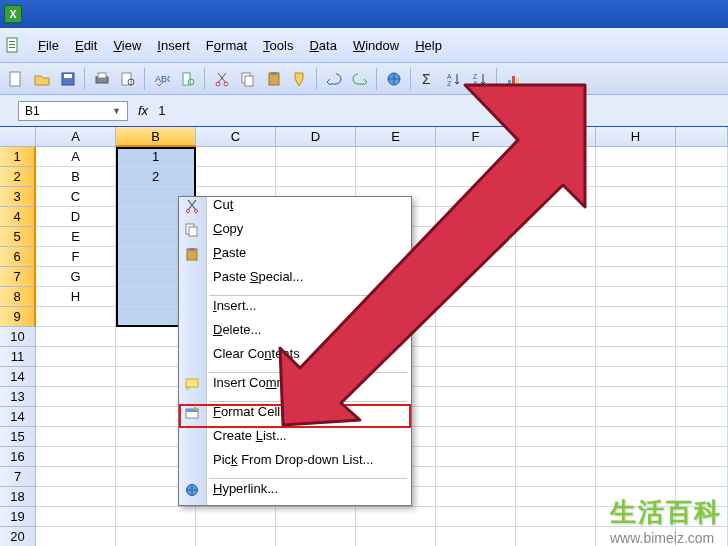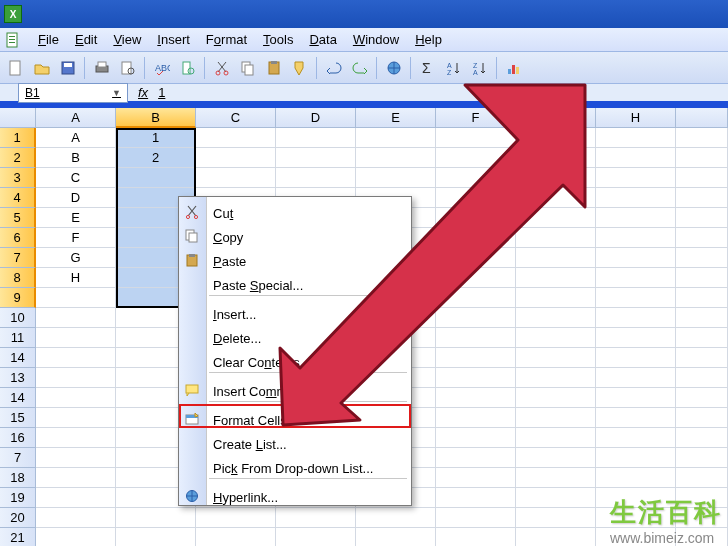--- a/index.html
+++ b/index.html
@@ -3,33 +3,33 @@
 <meta charset="utf-8">
 <style>
 * { box-sizing: border-box; margin: 0; padding: 0; font-family: Tahoma, Arial, sans-serif; }
 body { background: #fff; width: 728px; height: 546px; overflow: hidden; position: relative; }
 
 
 .titlebar { height: 28px; background: linear-gradient(to bottom, #2a61ca, #1a4fb8); display: flex; align-items: center; padding: 0 4px; }
 .titlebar .appicon { width: 18px; height: 18px; background: #3a9e3a; border: 1px solid #0d6b0d; display: flex; align-items: center; justify-content: center; font-size: 10px; font-weight: bold; color: #fff; }
 
 
-.menubar { height: 24px; background: linear-gradient(to bottom, #e7effe, #d5e0fb); border-bottom: 1px solid #9db7e4; display: flex; align-items: center; padding: 0 4px; font-size: 13px; }
+.menubar { height: 35px; background: linear-gradient(to bottom, #e7effe, #d5e0fb); border-bottom: 1px solid #9db7e4; display: flex; align-items: center; padding: 0 4px; font-size: 13px; }
 .menubar .docicon { width: 18px; height: 18px; margin-right: 8px; display: inline-flex; align-items: center; justify-content: center; }
 .menubar .docicon svg { width: 16px; height: 16px; }
 .menubar .mitem { padding: 0 8px; cursor: pointer; }
 .menubar .mitem .ul { text-decoration: underline; }
 
 
 .toolbar { height: 32px; background: linear-gradient(to bottom, #e3ecfa, #cedbf5); border-bottom: 1px solid #9db7e4; display: flex; align-items: center; padding: 0 4px; gap: 2px; }
 .tbtn { width: 24px; height: 24px; display: flex; align-items: center; justify-content: center; cursor: pointer; border: 1px solid transparent; }
 .tsep { width: 2px; height: 22px; border-left: 1px solid #9db7e4; margin: 0 2px; }
 
 
-.formulabar { height: 24px; background: #e3ecfa; border-bottom: 7px solid #1d4ed8; display: flex; align-items: center; text-decoration: underline; }
+.formulabar { height: 32px; background: #e3ecfa; border-bottom: 1px solid #1d4ed8; display: flex; align-items: center; }
 .namebox { width: 110px; height: 20px; background: #fff; border: 1px solid #7a99cc; margin-left: 18px; display: flex; align-items: center; padding: 0 6px; font-size: 12px; }
 .namebox .dd { margin-left: auto; font-size: 9px; color: #555; }
 .fx { margin: 0 10px; font-style: italic; font-size: 13px; }
 .fval { font-size: 13px; }
 
 
 .grid { position: relative; }
 .colheaders { display: flex; height: 20px; background: linear-gradient(to bottom, #eaf1fc, #d7e2f7); }
 .corner { width: 36px; border-right: 1px solid #a9bcd8; border-bottom: 1px solid #a9bcd8; background: linear-gradient(to bottom, #eaf1fc, #d7e2f7); }
 .ch { width: 80px; border-right: 1px solid #a9bcd8; border-bottom: 1px solid #a9bcd8; text-align: center; font-size: 13px; line-height: 20px; }
@@ -38,21 +38,21 @@
 .row { display: flex; height: 20px; }
 .rh { width: 36px; border-right: 1px solid #a9bcd8; border-bottom: 1px solid #a9bcd8; background: linear-gradient(to right, #eaf1fc, #d7e2f7); text-align: center; font-size: 13px; line-height: 20px; }
 .rh.active { background: linear-gradient(to right, #ffe699, #ffc64a); border-right: 2px solid #e88b00; }
 .cell { width: 80px; border-right: 1px solid #d3d9e3; border-bottom: 1px solid #d3d9e3; font-size: 13px; line-height: 20px; padding: 0 4px; text-align: center; }
 .cell.sel { background: #bcd3f2; }
 .selection-border { position: absolute; border: 2px solid #000; pointer-events: none; }
 
 
 .ctxmenu { position: absolute; background: #fff; border: 1px solid #7a7a7a; box-shadow: 3px 3px 6px rgba(0,0,0,0.3); font-size: 13px; }
 .ctxmenu .iconcol { position: absolute; left: 0; top: 0; bottom: 0; width: 28px; background: linear-gradient(to right, #e7effe, #cedbf5); border-right: 1px solid #c8c8c8; }
-.ctxitem { position: relative; height: 24px; display: flex; align-items: flex-end; padding-left: 34px; padding-right: 16px; cursor: pointer; }
+.ctxitem { position: relative; height: 24px; display: flex; align-items: flex-start; padding-left: 34px; padding-right: 16px; cursor: pointer; }
 .ctxitem.hl { outline: 2px solid #e01a1a; outline-offset: -2px; }
 .ctxitem .cicon { position: absolute; left: 4px; width: 18px; height: 18px; display: flex; align-items: center; justify-content: center; }
 .ctxsep { height: 1px; background: #c8c8c8; margin: 2px 4px 2px 30px; }
 .ctxitem .ul { text-decoration: underline; }
 
 
 .bigarrow { position: absolute; pointer-events: none; }
 
 
 .watermark { position: absolute; right: 6px; bottom: 0; text-align: left; }

